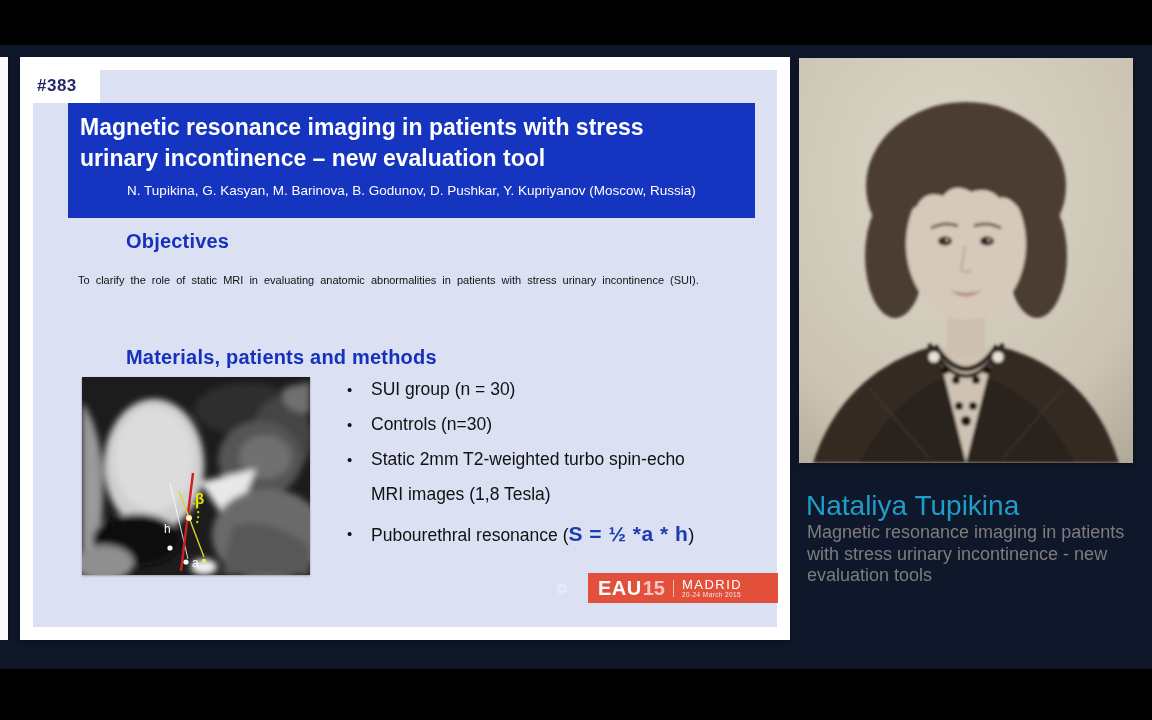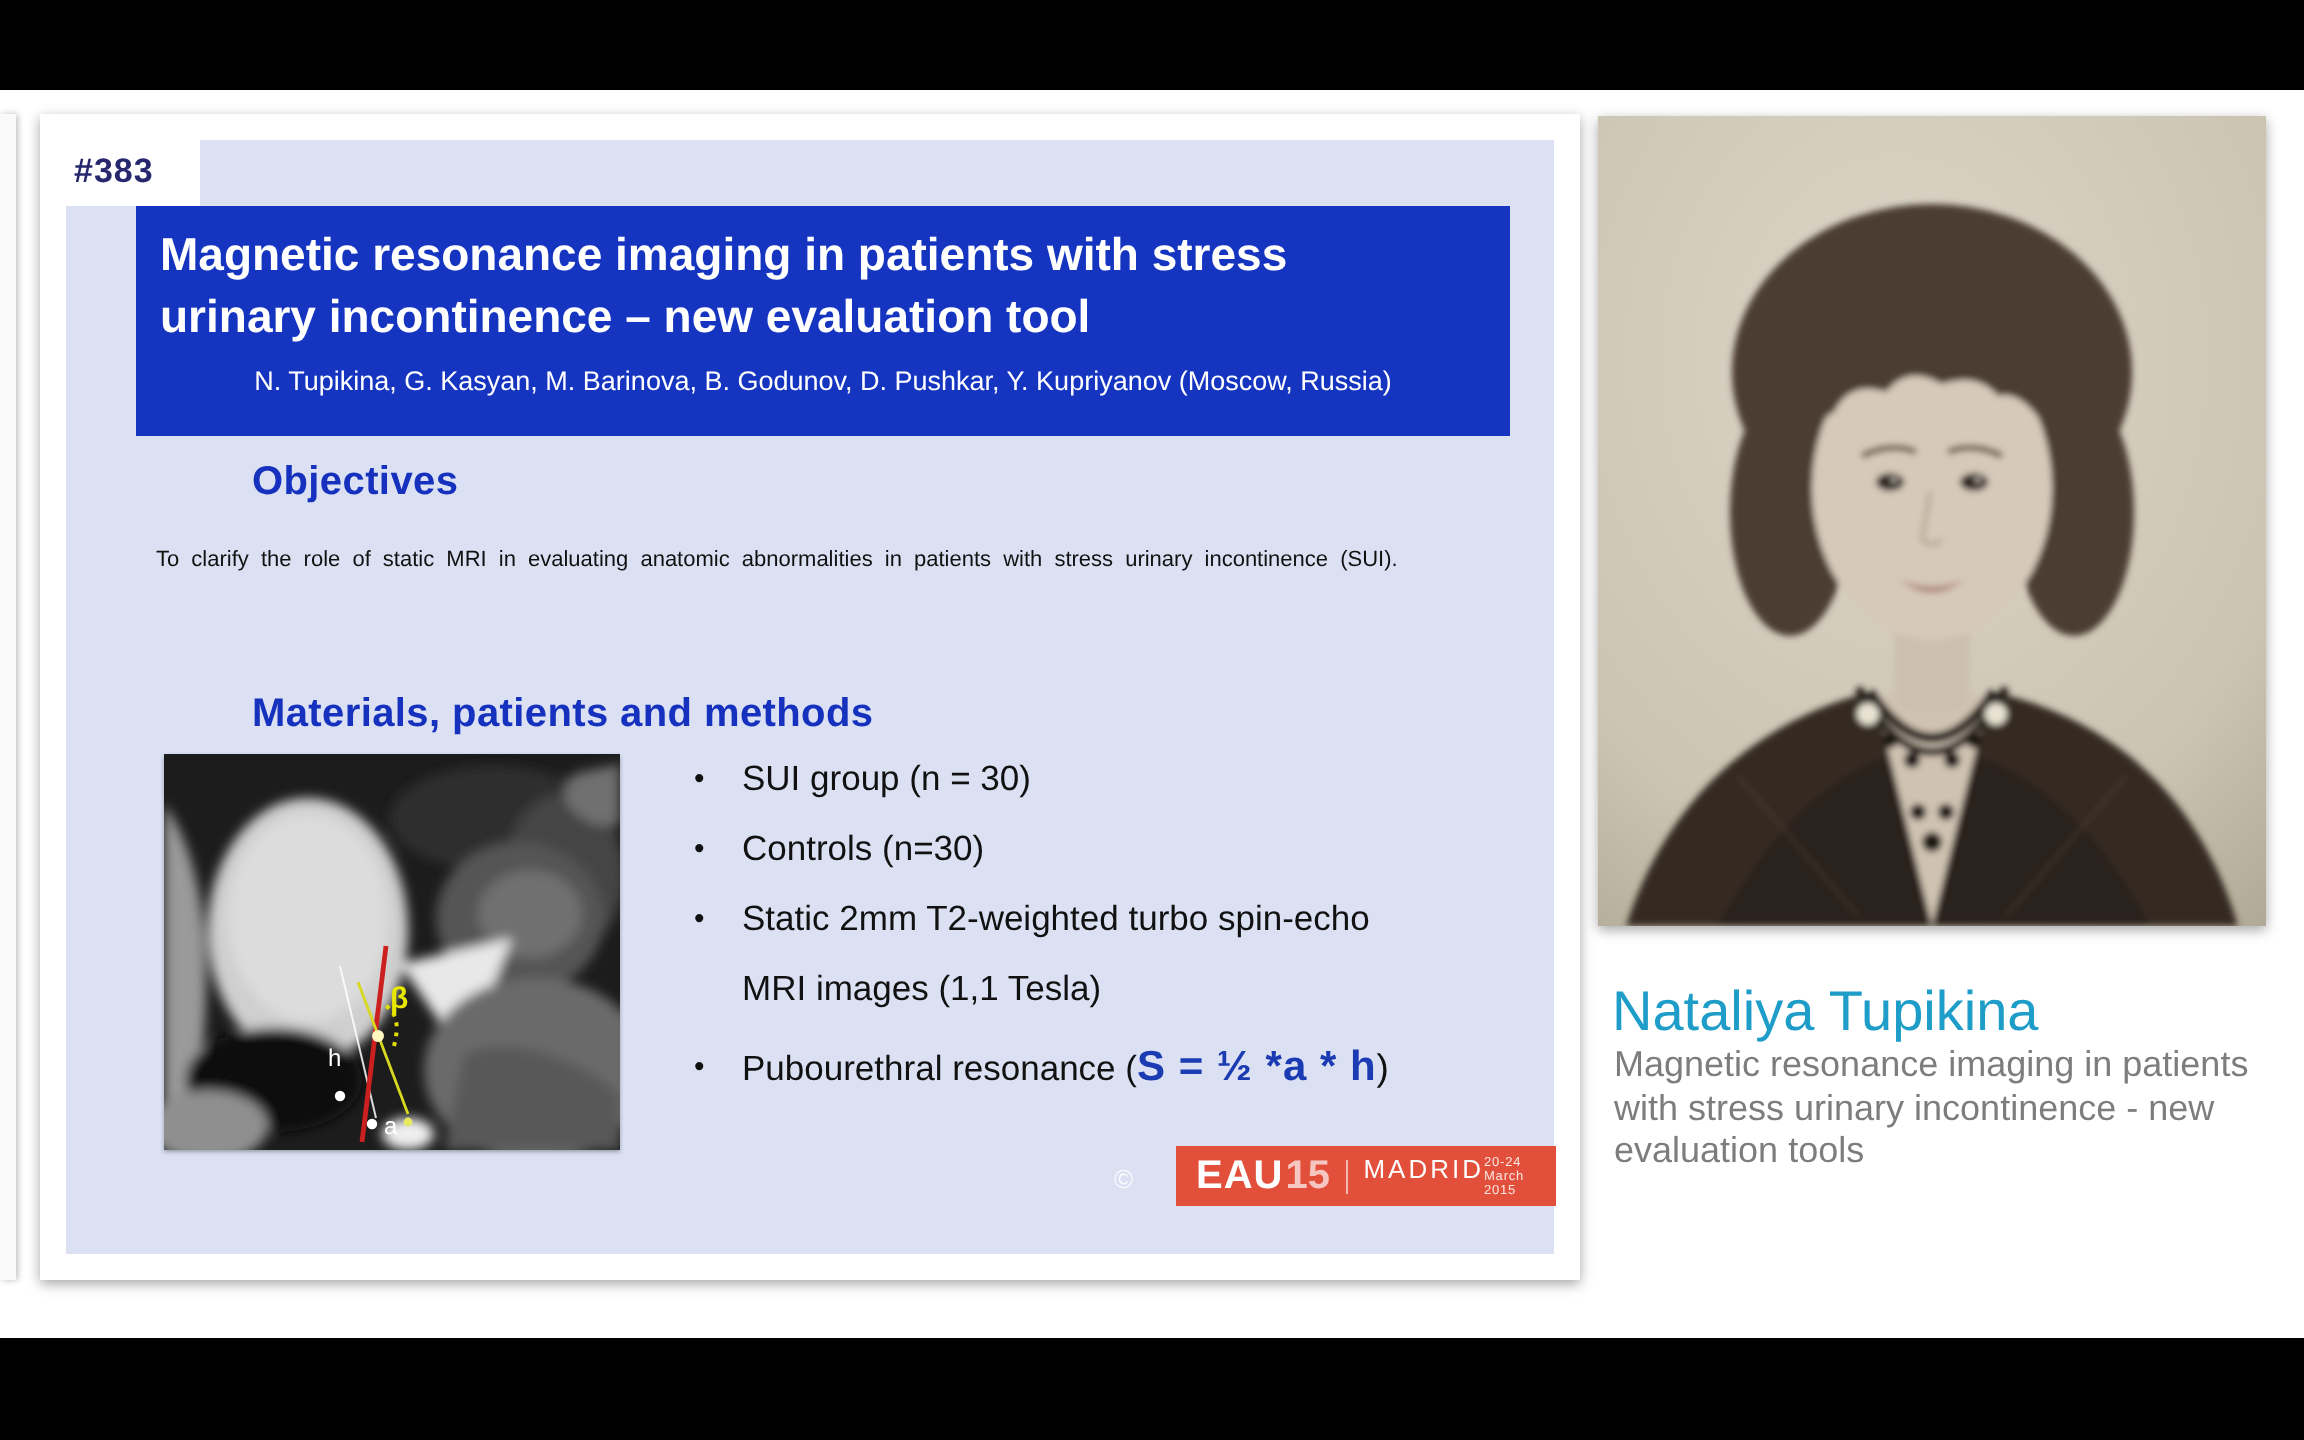--- a/index.html
+++ b/index.html
@@ -1,19 +1,19 @@
 <!DOCTYPE html>
 <html><head>
 <meta charset="utf-8">
 <style>
   * { margin: 0; padding: 0; box-sizing: border-box; }
   html, body { width: 1152px; height: 720px; background: #000; }
   body { font-family: "Liberation Sans", "DejaVu Sans", sans-serif; }
 
-  .stage { position: relative; width: 1152px; height: 720px; background: #ffffff; overflow: hidden; padding-left: 36px; }
+  .stage { position: relative; width: 1152px; height: 720px; background: #0f172a; overflow: hidden; padding-left: 36px; }
   .letterbox { position: absolute; left: 0; width: 1152px; background: #000; }
   .letterbox.top { top: 0; height: 45px; }
   .letterbox.bottom { top: 669px; height: 51px; }
 
   
   .prev-sliver { position: absolute; left: 0; top: 57px; width: 8px; height: 583px;
                  background: #fafafa; box-shadow: 1px 0 3px rgba(0,0,0,.25); }
 
   
   .slide-card { position: absolute; left: 20px; top: 57px; width: 770px; height: 583px;
@@ -48,21 +48,21 @@
   .paren { font-size: 18.5px; color: #111; }
 
   .copyright-mark { position: absolute; left: 524px; top: 512px; font-size: 13px;
                     color: rgba(255,255,255,.85); }
 
   .eau-box { position: absolute; left: 555px; top: 503px; width: 190px; height: 30px;
              background: #e2503c; display: flex; align-items: center; padding: 0 10px; }
   .eau-word { font-size: 20px; font-weight: bold; color: #ffffff; letter-spacing: .5px; }
   .eau-year { font-size: 20px; font-weight: bold; color: rgba(255,255,255,.68); margin-left: 1px; }
   .eau-divider { width: 1px; height: 17px; background: rgba(255,255,255,.6); margin: 0 8px; }
-  .eau-right { display: flex; flex-direction: row; justify-content: center; }
+  .eau-right { display: flex; flex-direction: column; justify-content: center; }
   .eau-city { font-size: 13px; color: #ffffff; letter-spacing: 1.5px; line-height: 13px; }
   .eau-dates { font-size: 6.5px; color: rgba(255,255,255,.85); letter-spacing: .4px; }
 
   
   .speaker-photo { position: absolute; left: 799px; top: 58px; width: 334px; height: 405px;
                    box-shadow: 0 2px 6px rgba(0,0,0,.35); }
   .speaker-name { position: absolute; left: 806px; top: 490px; font-size: 28px; font-weight: normal;
                   color: #1f9dc9; }
   .speaker-desc { position: absolute; left: 807px; top: 522px; width: 340px; font-size: 18px;
                   color: #7d7d7d; line-height: 21.5px; }
@@ -136,21 +136,21 @@
         <div class="bullet-row">
           <span class="bullet-dot">•</span>
           <span class="bullet-text">SUI group (n = 30)</span>
         </div>
         <div class="bullet-row">
           <span class="bullet-dot">•</span>
           <span class="bullet-text">Controls (n=30)</span>
         </div>
         <div class="bullet-row">
           <span class="bullet-dot">•</span>
-          <span class="bullet-text">Static 2mm T2-weighted turbo spin-echo MRI images (1,1 Tesla)</span>
+          <span class="bullet-text">Static 2mm T2-weighted turbo spin-echo MRI images (1,8 Tesla)</span>
         </div>
         <div class="bullet-row last">
           <span class="bullet-dot">•</span>
           <span class="bullet-text"><span>Pubourethral resonance (</span><span class="formula">S = ½ *a * h</span><span class="paren">)</span></span>
         </div>
       </div>
 
       <div class="copyright-mark">©</div>
 
       <div class="eau-box">

